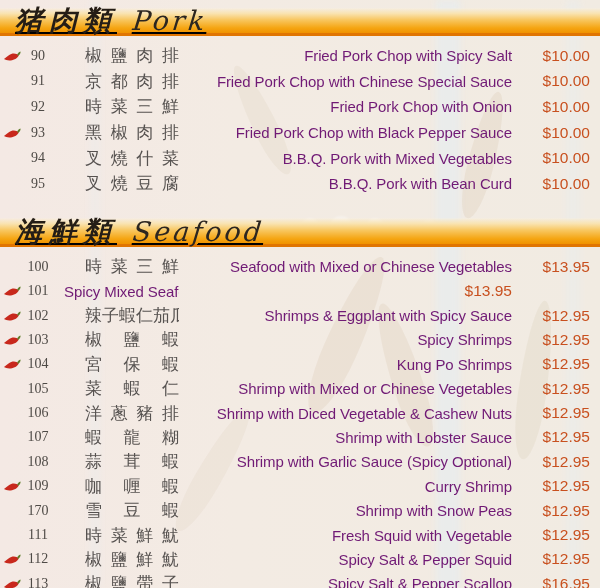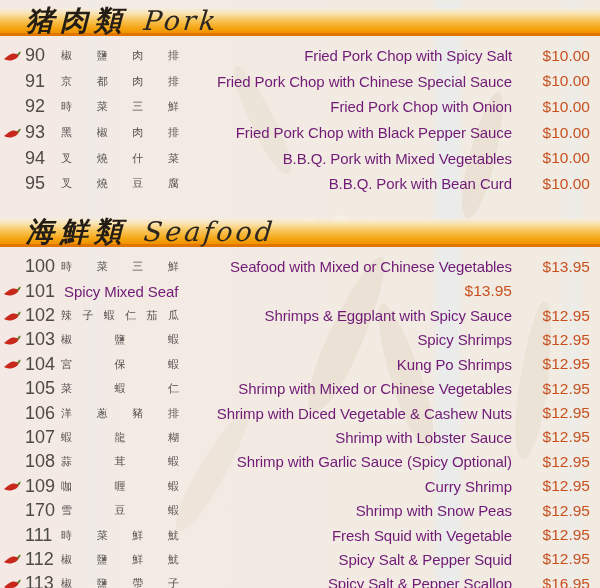--- a/index.html
+++ b/index.html
@@ -25,22 +25,22 @@
   .ghost{position:absolute;border-radius:50%;background:rgba(255,255,255,.32);filter:blur(1px);}
 
   
   .menu{position:relative;z-index:1;}
   .banner{
     position:relative;height:25px;margin-top:8px;
     background:linear-gradient(180deg,rgba(253,246,230,.2) 0%,#f9e3b0 22%,#f8c65e 48%,#f5a512 80%,#f09200 100%);
     border-bottom:3px solid #e07502;
   }
   .banner-title{
-    position:absolute;left:26px;bottom:-2px;white-space:nowrap;
-    display:flex;align-items:baseline;line-height:1;
+    position:absolute;left:15px;bottom:-2px;white-space:nowrap;
+    display:flex;align-items:baseline;line-height:1;text-decoration:underline;
   }
   .title-zh{
     font-family:"Liberation Serif","DejaVu Serif",serif;
     font-size:28px;font-weight:bold;color:#241d16;
     letter-spacing:6px;font-style:italic;
   }
   .title-en{
     font-family:"DejaVu Serif","Liberation Serif",serif;
     font-style:italic;font-size:27px;color:#2c2620;
     margin-left:16px;letter-spacing:3px;transform:skewX(-6deg);
@@ -49,28 +49,28 @@
   .menu-row{
     display:grid;
     grid-template-columns:22px 30px 124px 1fr 78px;
     align-items:center;
     padding:0 10px 0 3px;
   }
   .pork .menu-row{height:25.6px;}
   .seafood .menu-row{height:24.4px;}
   .chili{width:19px;height:12px;display:block;}
   .num{
-    font-family:Liberation Sans, sans-serif;
-    font-size:18px;color:#4e4a46;text-align:left;padding-right:4px;
+    font-family:Liberation Serif, serif;
+    font-size:14px;color:#4e4a46;text-align:center;padding-right:4px;
   }
   .zh{
     font-family:Liberation Serif, serif;
-    font-size:11px;color:#565250;
+    font-size:17px;color:#565250;
     text-align:justify;text-align-last:justify;
-    padding-left:6px;overflow:hidden;white-space:nowrap;
+    padding-left:6px;overflow:hidden;white-space:nowrap;margin-left:24px;
   }
   .en{
     font-size:15px;color:#701a75;padding-left:9px;
     letter-spacing:-.1px;white-space:nowrap;overflow:hidden;text-align:right;
   }
   .price{
     font-size:15.5px;font-weight:normal;color:#c8501f;text-align:right;
   }
   .seafood-sec .banner{margin-top:21px;height:26px;}
   .seafood-sec .rows{padding-top:8px;}

